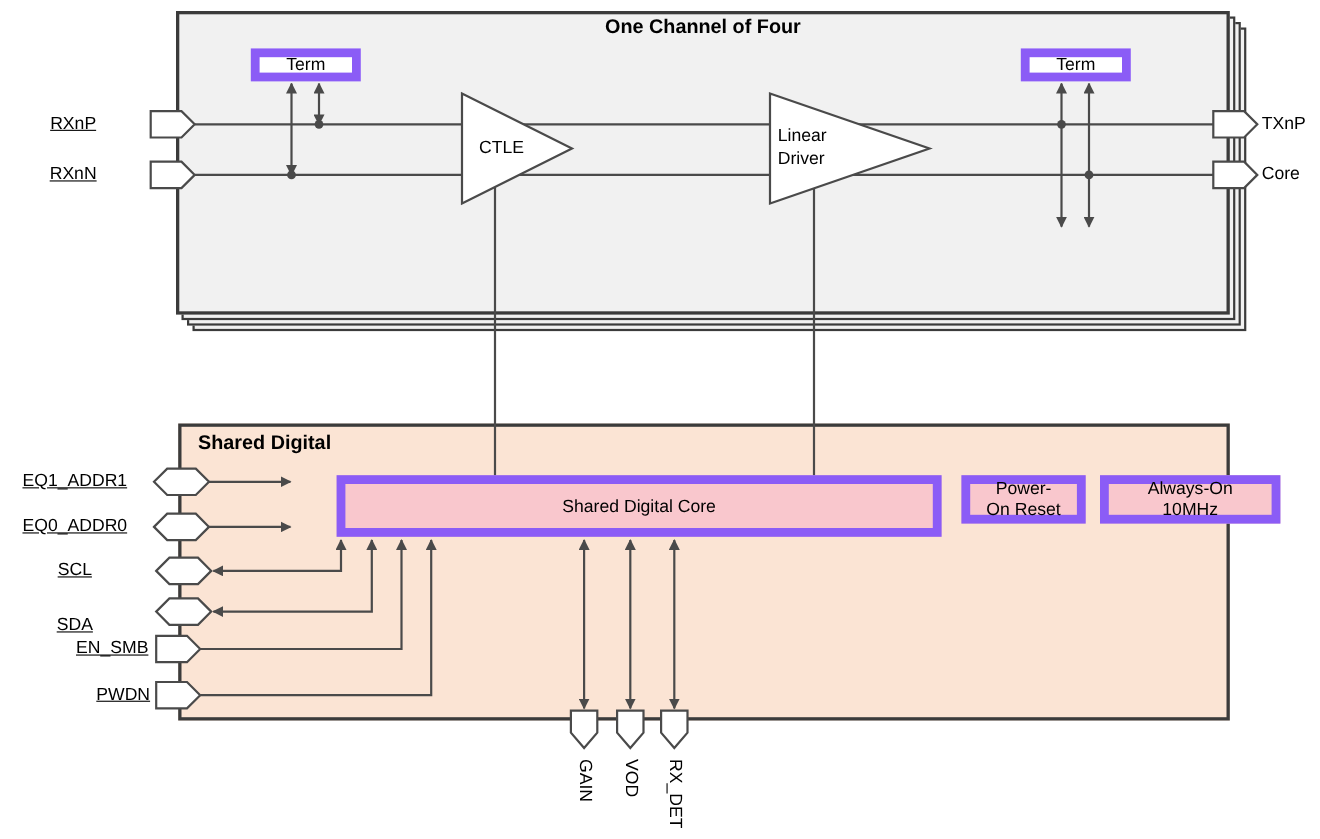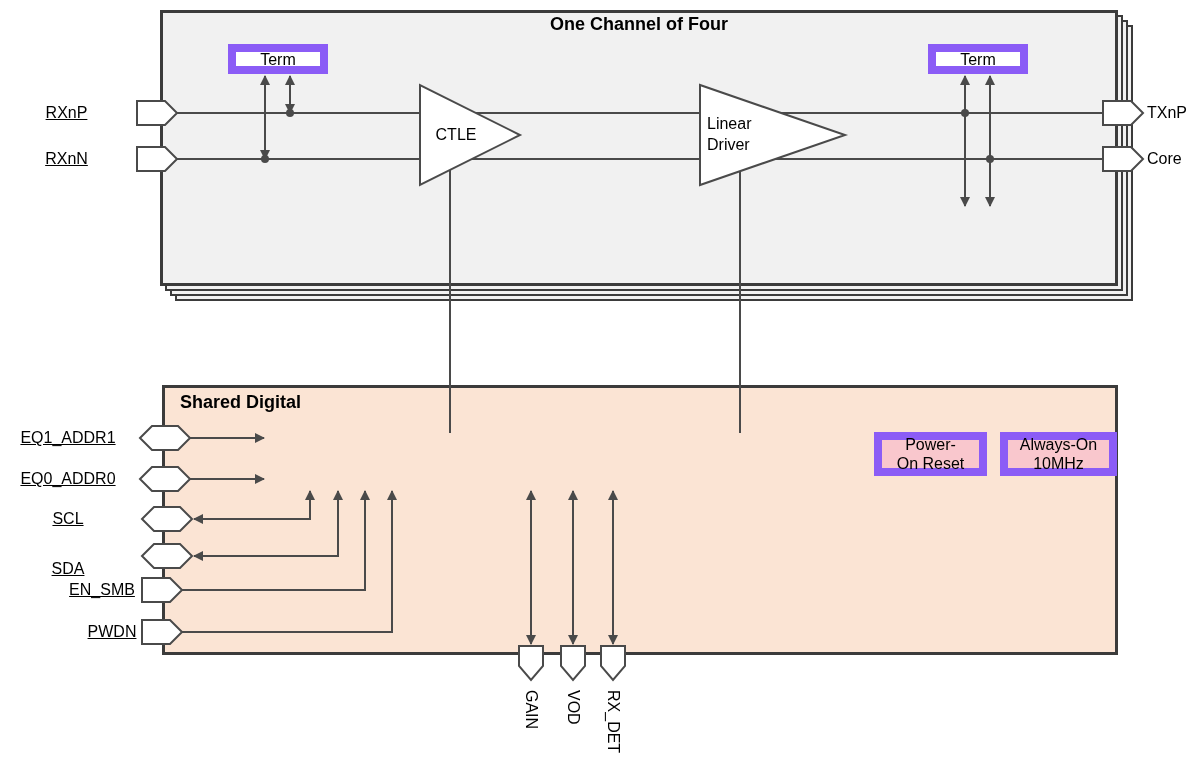--- a/index.html
+++ b/index.html
@@ -108,27 +108,30 @@
   <div class="lbl" style="left:707px; top:113px; line-height:21px;">
     <div>Linear</div>
     <div>Driver</div>
   </div>
 
   <div class="lbl r" style="left:0px; top:102px; width:133px;">RXnP</div>
   <div class="lbl r" style="left:0px; top:148px; width:133px;">RXnN</div>
   <div class="lbl" style="left:1147px; top:102px;">TXnP</div>
   <div class="lbl" style="left:1147px; top:148px;">Core</div>
 
+  <div class="dbox pink" style="left:268px; top:432px; width:550px; height:56px;">
+    <span>Shared Digital Core</span>
+  </div>
   <div class="dbox pink" style="left:836px; top:432px; width:113px; height:44px;">
     <div>
       <div>Power-</div>
       <div>On Reset</div>
     </div>
   </div>
-  <div class="dbox pink" style="left:962px; top:432px; width:117px; height:44px;">
+  <div class="dbox pink" style="left:962px; top:432px; width:164px; height:44px;">
     <div>
       <div>Always-On</div>
       <div>10MHz</div>
     </div>
   </div>
 
   <div class="lbl r" style="left:0px; top:427px; width:136px;">EQ1_ADDR1</div>
   <div class="lbl r" style="left:0px; top:468px; width:136px;">EQ0_ADDR0</div>
   <div class="lbl r" style="left:0px; top:508px; width:136px;">SCL</div>
   <div class="lbl r" style="left:0px; top:545px; width:136px;margin-top:13px;">SDA</div>

